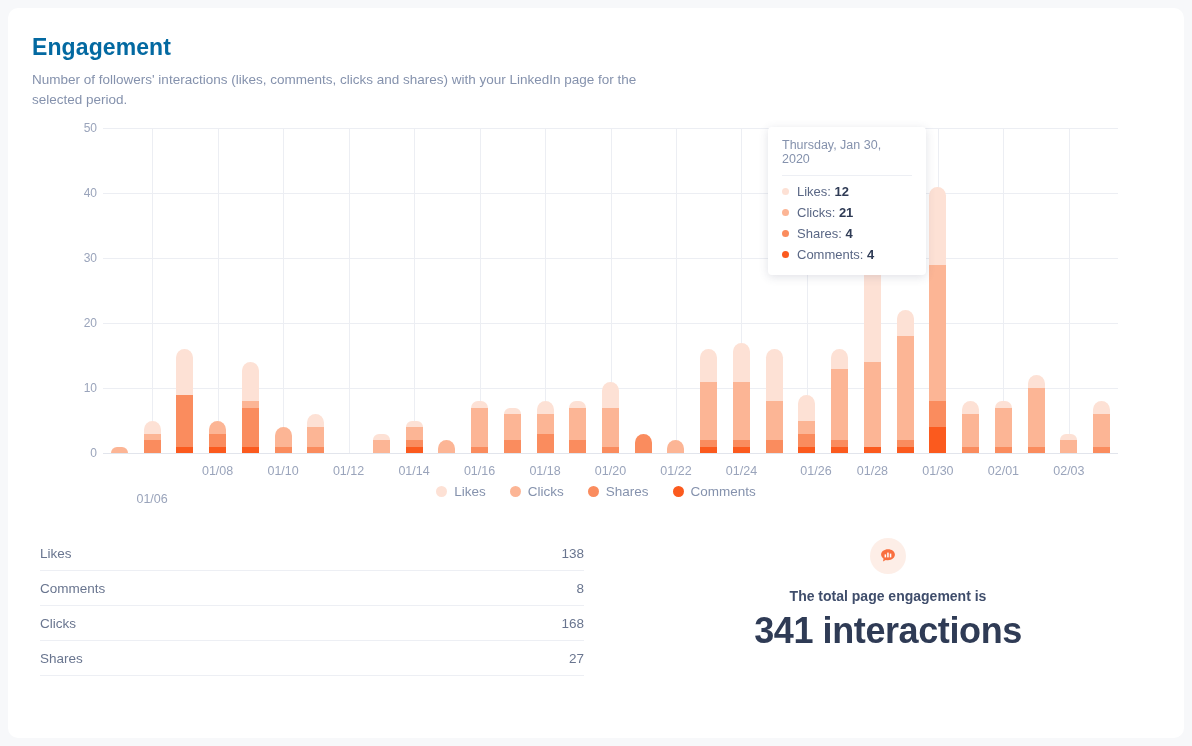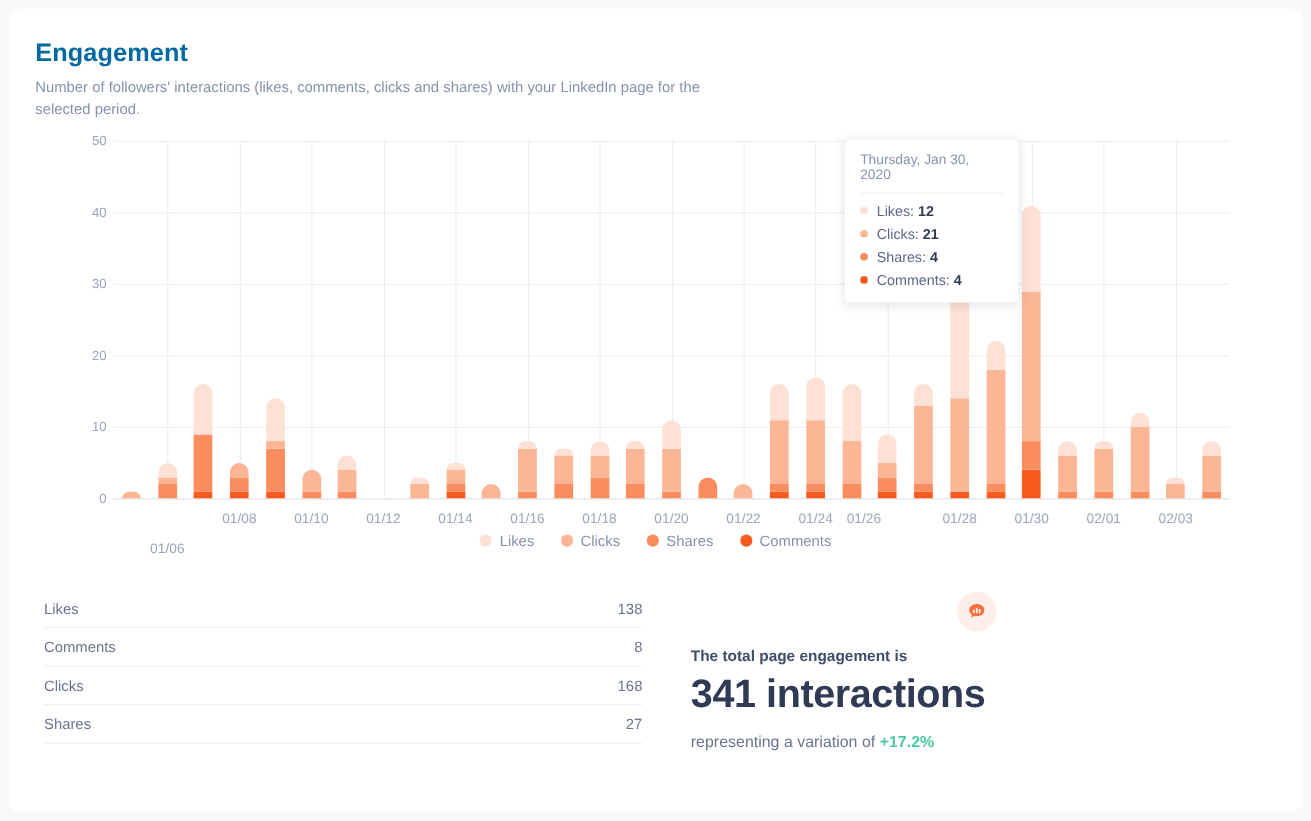--- a/index.html
+++ b/index.html
@@ -78,21 +78,21 @@
   
   #table { position: absolute; left: 32px; top: 528px; width: 544px; }
   .trow {
     display: flex; justify-content: space-between; align-items: center;
     height: 35px; border-bottom: 1px solid #edeff4;
     font-size: 13.5px; color: #69758f;
   }
   .trow.total { font-weight: bold; color: #2f3b55; border-bottom: 1px solid #dfe3ea; }
 
   
-  #panel { position: absolute; left: 620px; top: 530px; width: 520px; }
+  #panel { position: absolute; left: 620px; top: 530px; width: 520px; text-align: center; }
   #bubble {
     width: 36px; height: 36px; border-radius: 50%;
     background: #fdeee7; margin: 0 auto 14px auto;
     display: flex; align-items: center; justify-content: center;
   }
   #p-lead { font-size: 14px; font-weight: bold; color: #3f4d6b; margin-bottom: 6px; }
   #p-big  { font-size: 36px; font-weight: bold; color: #2f3b55; letter-spacing: -.4px; margin-bottom: 10px; }
   .p-sub  { font-size: 14.5px; color: #69758f; line-height: 26px; }
   .p-sub b { color: #2f3b55; }
   #p-var { font-weight: bold; color: #4cc8a3; }
@@ -286,21 +286,21 @@
         <div class="xtick" style="left: 49.1129px; margin-top: 28px;">01/06</div>
         <div class="xtick" style="left: 114.597px;">01/08</div>
         <div class="xtick" style="left: 180.081px;">01/10</div>
         <div class="xtick" style="left: 245.565px;">01/12</div>
         <div class="xtick" style="left: 311.048px;">01/14</div>
         <div class="xtick" style="left: 376.532px;">01/16</div>
         <div class="xtick" style="left: 442.016px;">01/18</div>
         <div class="xtick" style="left: 507.5px;">01/20</div>
         <div class="xtick" style="left: 572.984px;">01/22</div>
         <div class="xtick" style="left: 638.468px;">01/24</div>
-        <div class="xtick" style="left: 668px; text-align: right;">01/26</div>
+        <div class="xtick" style="left: 713px;">01/26</div>
         <div class="xtick" style="left: 769.435px;">01/28</div>
         <div class="xtick" style="left: 834.919px;">01/30</div>
         <div class="xtick" style="left: 900.403px;">02/01</div>
         <div class="xtick" style="left: 965.887px;">02/03</div>
       </div>
     <div id="legend">
         <div class="lg">
           <span class="lgdot" style="background: rgb(253, 225, 213);"></span>
           <span class="lglabel">Likes</span>
         </div>
@@ -364,18 +364,15 @@
     <div id="bubble">
       <svg width="20" height="20" viewBox="0 0 20 20">
         <path d="M10 3.2c-3.8 0-6.9 2.4-6.9 5.4 0 1.7 1 3.2 2.5 4.2l-.7 2.6 2.9-1.5c.7.2 1.4.3 2.2.3 3.8 0 6.9-2.4 6.9-5.6S13.8 3.2 10 3.2z" fill="#f96f3f"></path>
         <rect x="6.6" y="8.4" width="1.5" height="3" fill="#fff"></rect>
         <rect x="9.2" y="6.6" width="1.5" height="4.8" fill="#fff"></rect>
         <rect x="11.8" y="7.6" width="1.5" height="3.8" fill="#fff"></rect>
       </svg>
     </div>
     <div id="p-lead">The total page engagement is</div>
     <div id="p-big">341 interactions</div>
-    <div class="p-sub">
-      <span>representing a variation of </span><span id="p-var">+17.2%</span>
-    </div>
   </div>
 
 </div>
 
 </body></html>

